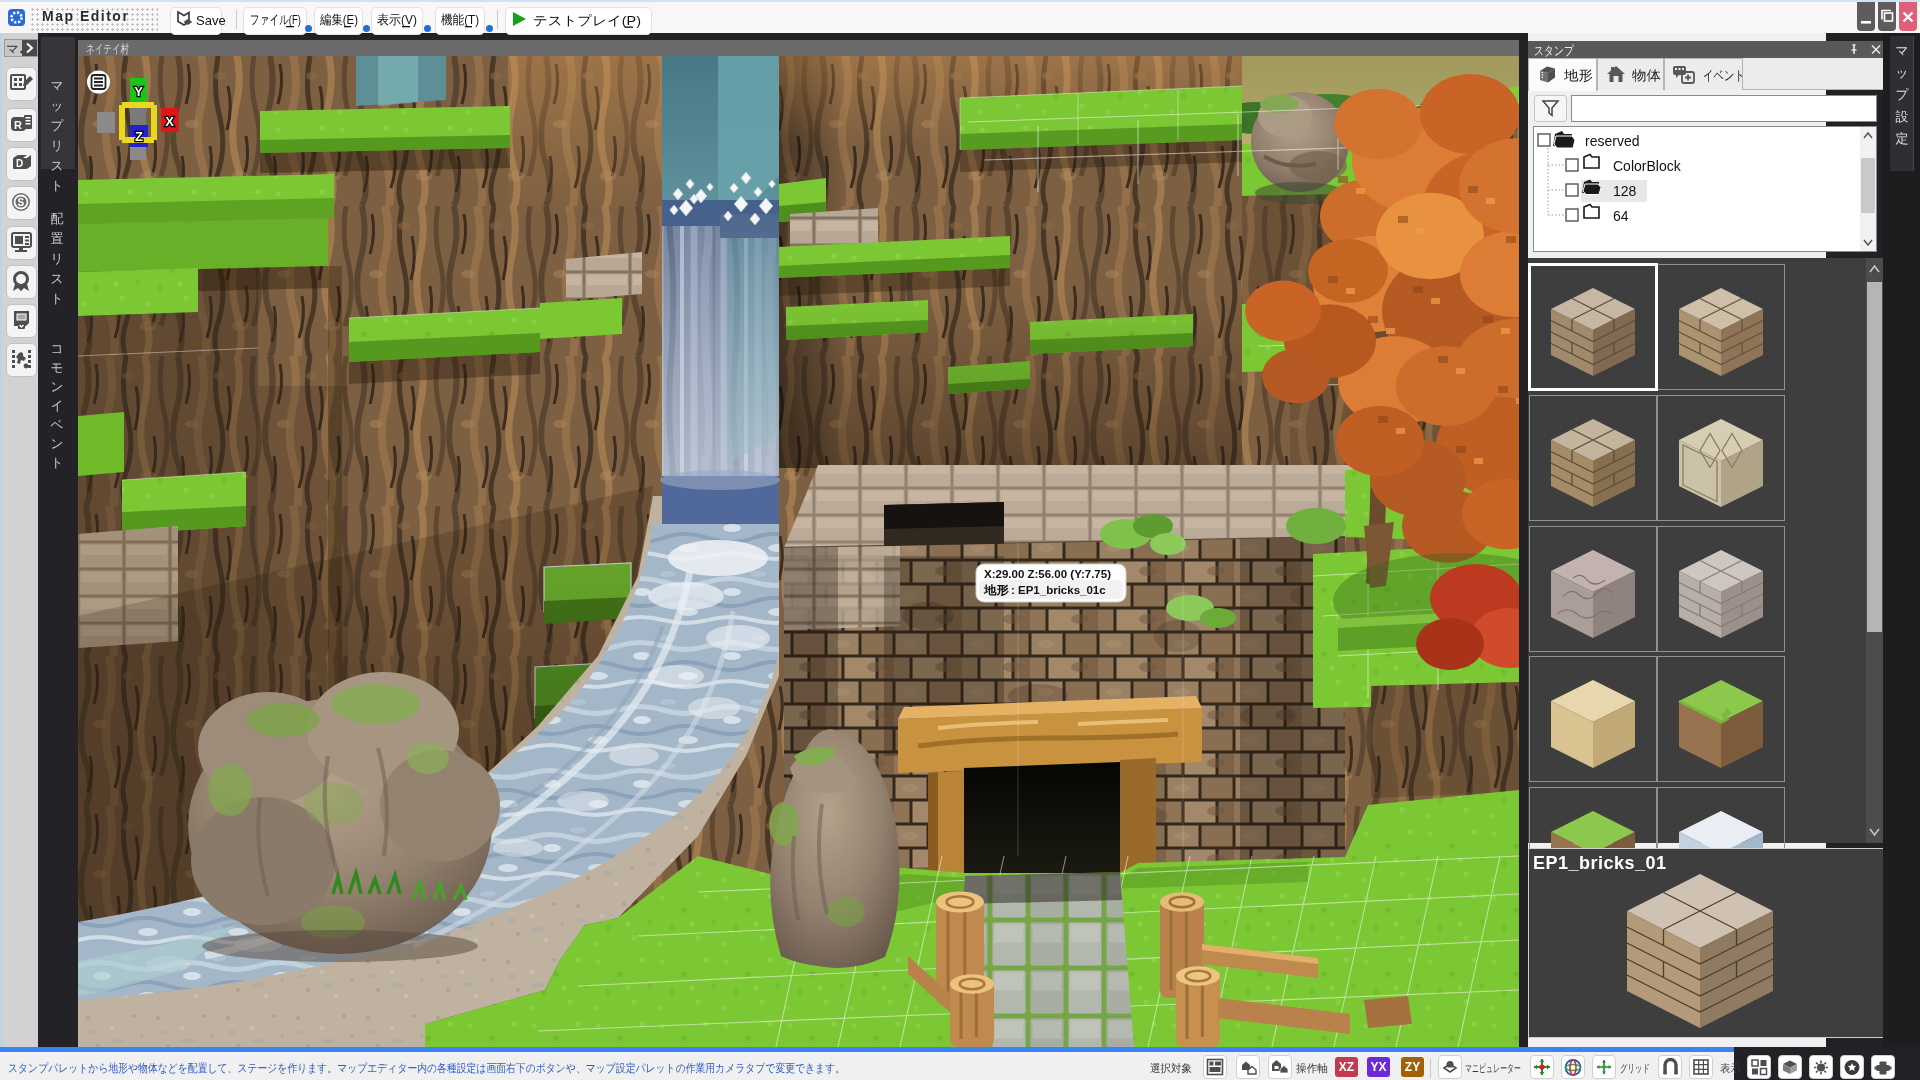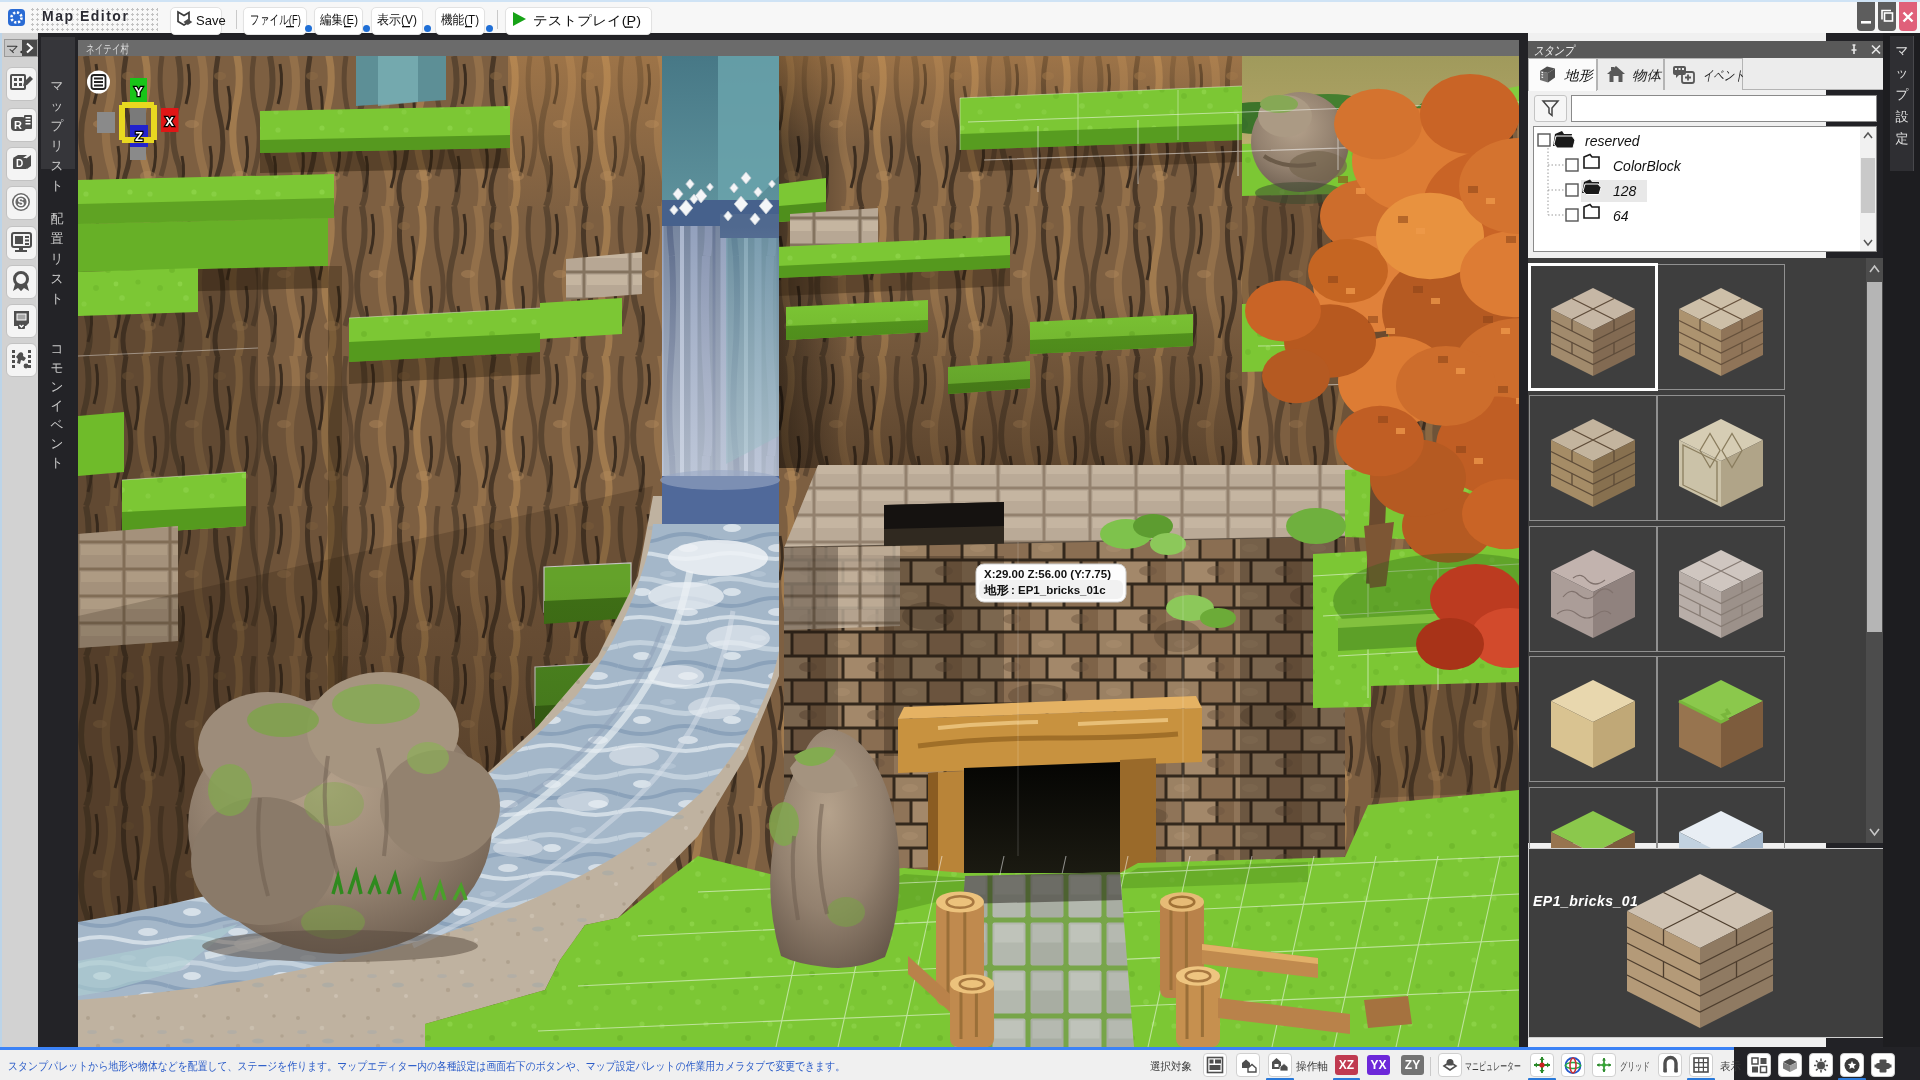--- a/index.html
+++ b/index.html
@@ -11,23 +11,23 @@
 .mbtn { position:absolute; top:5px; height:28px; background:#fff; border:1px solid #e2e2e2; border-radius:5px; box-shadow:0 1px 1px rgba(0,0,0,0.06); }
 .bdot { position:absolute; top:23px; width:7px; height:7px; border-radius:50%; background:#1f6fd6; }
 .msep { position:absolute; top:8px; width:1px; height:19px; background:#c9c9c9; }
 #dotband { position:absolute; left:30px; top:5px; width:128px; height:26px; background-image:radial-gradient(#c2c2c2 1.1px, transparent 1.2px); background-size:5px 5px; }
 #apptitle { position:absolute; left:42px; top:6px; font-size:14px; font-weight:bold; color:#2b2b33; letter-spacing:1.5px; text-shadow:0 0 3px #fff,0 0 3px #fff,0 0 4px #fff; }
 .wbtn { position:absolute; top:0; width:18px; height:29px; border-radius:0 0 4px 4px; }
 #lefttoolbar { position:absolute; left:0; top:33px; width:38px; height:1014px; background:#d2d2d2; border-left:2px solid #bcd4e8; }
 .tbtn { position:absolute; left:4px; width:31px; height:34px; background:#f4f4f4; border:1px solid #c2c2c2; border-radius:6px; }
 #tabstrip { position:absolute; left:38px; top:33px; width:40px; height:1014px; background:#232327; }
 #vpheader { position:absolute; left:78px; top:40px; width:1441px; height:16px; background:#6b6b6b; }
-#rightpanel { position:absolute; left:1528px; top:33px; width:298px; height:1014px; background:#f0f0f0;font-style:italic; }
+#rightpanel { position:absolute; left:1528px; top:33px; width:298px; height:1014px; background:#f0f0f0; }
 #rightstrip { position:absolute; left:1883px; top:33px; width:37px; height:1014px; background:#1d1d20; }
-#statusbar { position:absolute; left:0; top:1047px; width:1734px; height:33px; background:#f0f0f0; border-top:3px solid #3b82f6; }
+#statusbar { position:absolute; left:0; top:1047px; width:1734px; height:33px; background:#f0f0f0; border-top:5px solid #3b82f6; }
 .sbtn { position:absolute; top:3px; width:24px; height:24px; background:#fff; border:1px solid #d0d0d0; border-radius:4px; }
 .sun { position:absolute; top:28px; height:3px; background:#2979d9; border-radius:1px; }
 .badge { position:absolute; top:5px; width:23px; height:20px; border-radius:3px; color:#fff; font-size:12px; font-weight:bold; text-align:center; line-height:20px; }
 </style>
 </head>
 <body>
 <div id="titlebar">
   <div class="abs" style="left:8px;top:7px;width:17px;height:17px;border-radius:4px;background:#2a6bd4;"></div>
   <svg class="abs" style="left:8px;top:7px" width="17" height="17" viewBox="0 0 17 17">
       <circle cx="8.5" cy="8.5" r="5" fill="none" stroke="#fff" stroke-width="2.6" stroke-dasharray="2.2 1.7"></circle>
@@ -797,21 +797,21 @@
       <polygon points="65,595 107,574 107,620 65,641" fill="#7d5c3d"></polygon>
     <polygon points="193,553 235,574 193,595 151,574" fill="#e8eef4"></polygon>
       <polygon points="151,574 193,595 193,641 151,620" fill="#c2d2e0"></polygon>
       <polygon points="193,595 235,574 235,620 193,641" fill="#a4b8cc"></polygon>
     <rect x="338" y="0" width="17" height="585" fill="#4c4c4c"></rect>
     <path d="M342 14 l4.5 -6 4.5 6" fill="none" stroke="#c8c8c8" stroke-width="1.6"></path>
     <rect x="339" y="24" width="15" height="350" fill="#b5b5b5"></rect>
     <path d="M342 571 l4.5 6 4.5 -6" fill="none" stroke="#c8c8c8" stroke-width="1.6"></path>
   </svg>
   <div class="abs" style="left:0;top:815px;width:356px;height:190px;background:#3e3e3e;border:1px solid #cfcfcf;"></div>
-  <div class="abs" style="left:5px;top:860px;font-size:14px;font-weight:bold;color:#fff;letter-spacing:0.5px;">EP1_bricks_01</div>
+  <div class="abs" style="left:5px;top:820px;font-size:18px;font-weight:bold;color:#fff;letter-spacing:0.5px;">EP1_bricks_01</div>
   <svg class="abs" style="left:0;top:815px" width="356" height="190">
     <polygon points="172,26 245,63 172,100 99,63" fill="#cfc2b2"></polygon>
       <polygon points="99,63 172,100 172,180 99,143" fill="#b49a78"></polygon>
       <polygon points="172,100 245,63 245,143 172,180" fill="#8f7a62"></polygon>
       <g stroke="#4e3e2e" stroke-width="1.3" fill="none">
         <path d="M135.5,44.5 L208.5,81.5 M208.5,44.5 L135.5,81.5"></path>
         <path d="M99,79.0 L172,116.0 L245,79.0"></path>
         <path d="M99,95.0 L172,132.0 L245,95.0"></path>
         <path d="M99,111.0 L172,148.0 L245,111.0"></path>
         <path d="M99,127.0 L172,164.0 L245,127.0"></path>
@@ -859,21 +859,21 @@
       <rect x="3.5" y="7" width="4" height="3" fill="#fff"></rect>
       <path d="M9 10 l4 -3.5 4 3.5 v4 h-8 Z" stroke="#fff" stroke-width="0.8"></path>
     </svg>
   <div class="sun" style="left:1266px;width:28px;"></div>
   <svg class="abs" style="left:1296px;top:8px" width="34" height="16">
       <text x="0" y="12" font-size="11" fill="#3a3a3a" textLength="32" lengthAdjust="spacingAndGlyphs">操作軸</text>
     </svg>
   <div class="badge" style="left:1335px;background:#c03a50;">XZ</div>
   <div class="sun" style="left:1333px;width:27px;"></div>
   <div class="badge" style="left:1367px;background:#6d28d9;">YX</div>
-  <div class="badge" style="left:1401px;background:#737373;text-align:center;">ZY</div>
+  <div class="badge" style="left:1401px;background:#a16207;text-align:center;">ZY</div>
   <div class="msep" style="left:1430px;top:7px;height:19px;"></div>
   <div class="sbtn" style="left:1438px;"></div>
   <svg class="abs" style="left:1441px;top:7px" width="18" height="17" fill="#4e4e4e">
       <path d="M3 9 l6 -4 6 4 -6 4 Z" fill="none" stroke="#4e4e4e" stroke-width="1.6"></path>
       <path d="M5.5 5.5 a3.5 3.5 0 0 1 7 0 l-1 3 h-5 Z"></path>
     </svg>
   <svg class="abs" style="left:1465px;top:8px" width="58" height="16">
       <text x="0" y="12" font-size="11" fill="#3a3a3a" textLength="56" lengthAdjust="spacingAndGlyphs">マニピュレーター</text>
     </svg>
   <div class="sbtn" style="left:1530px;"></div>

